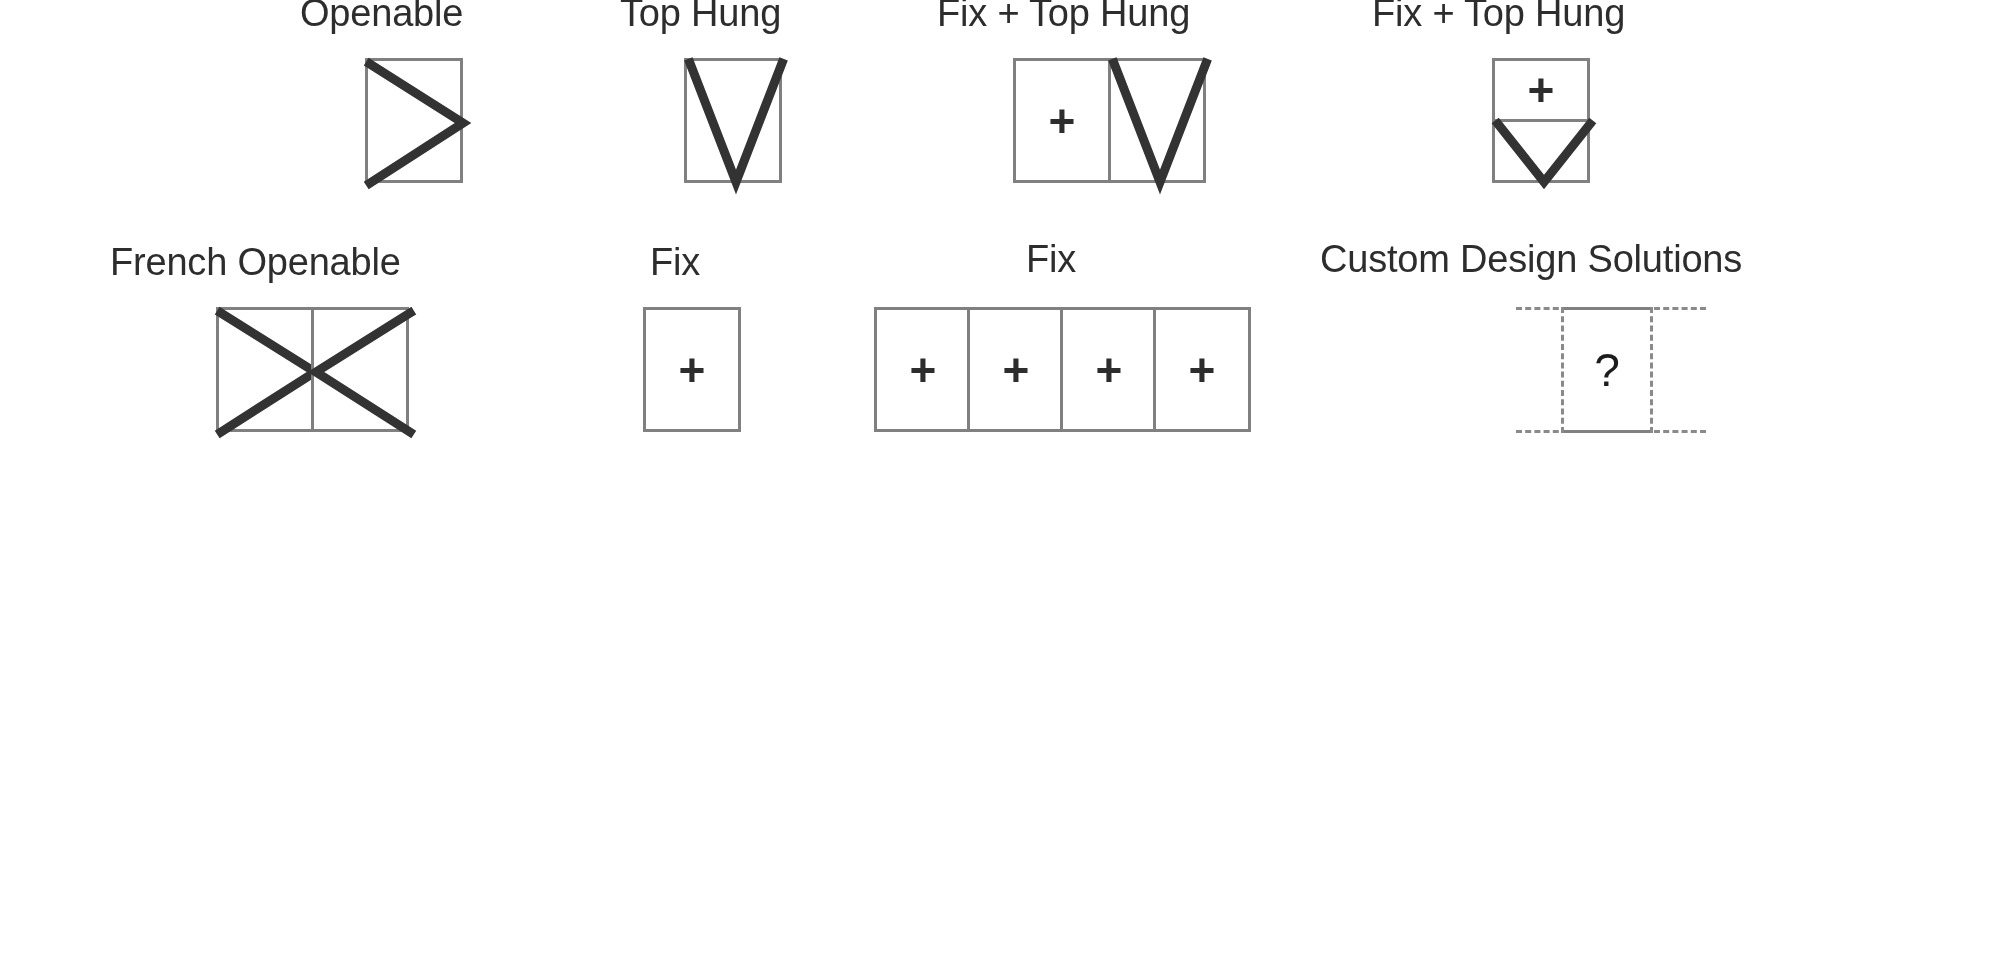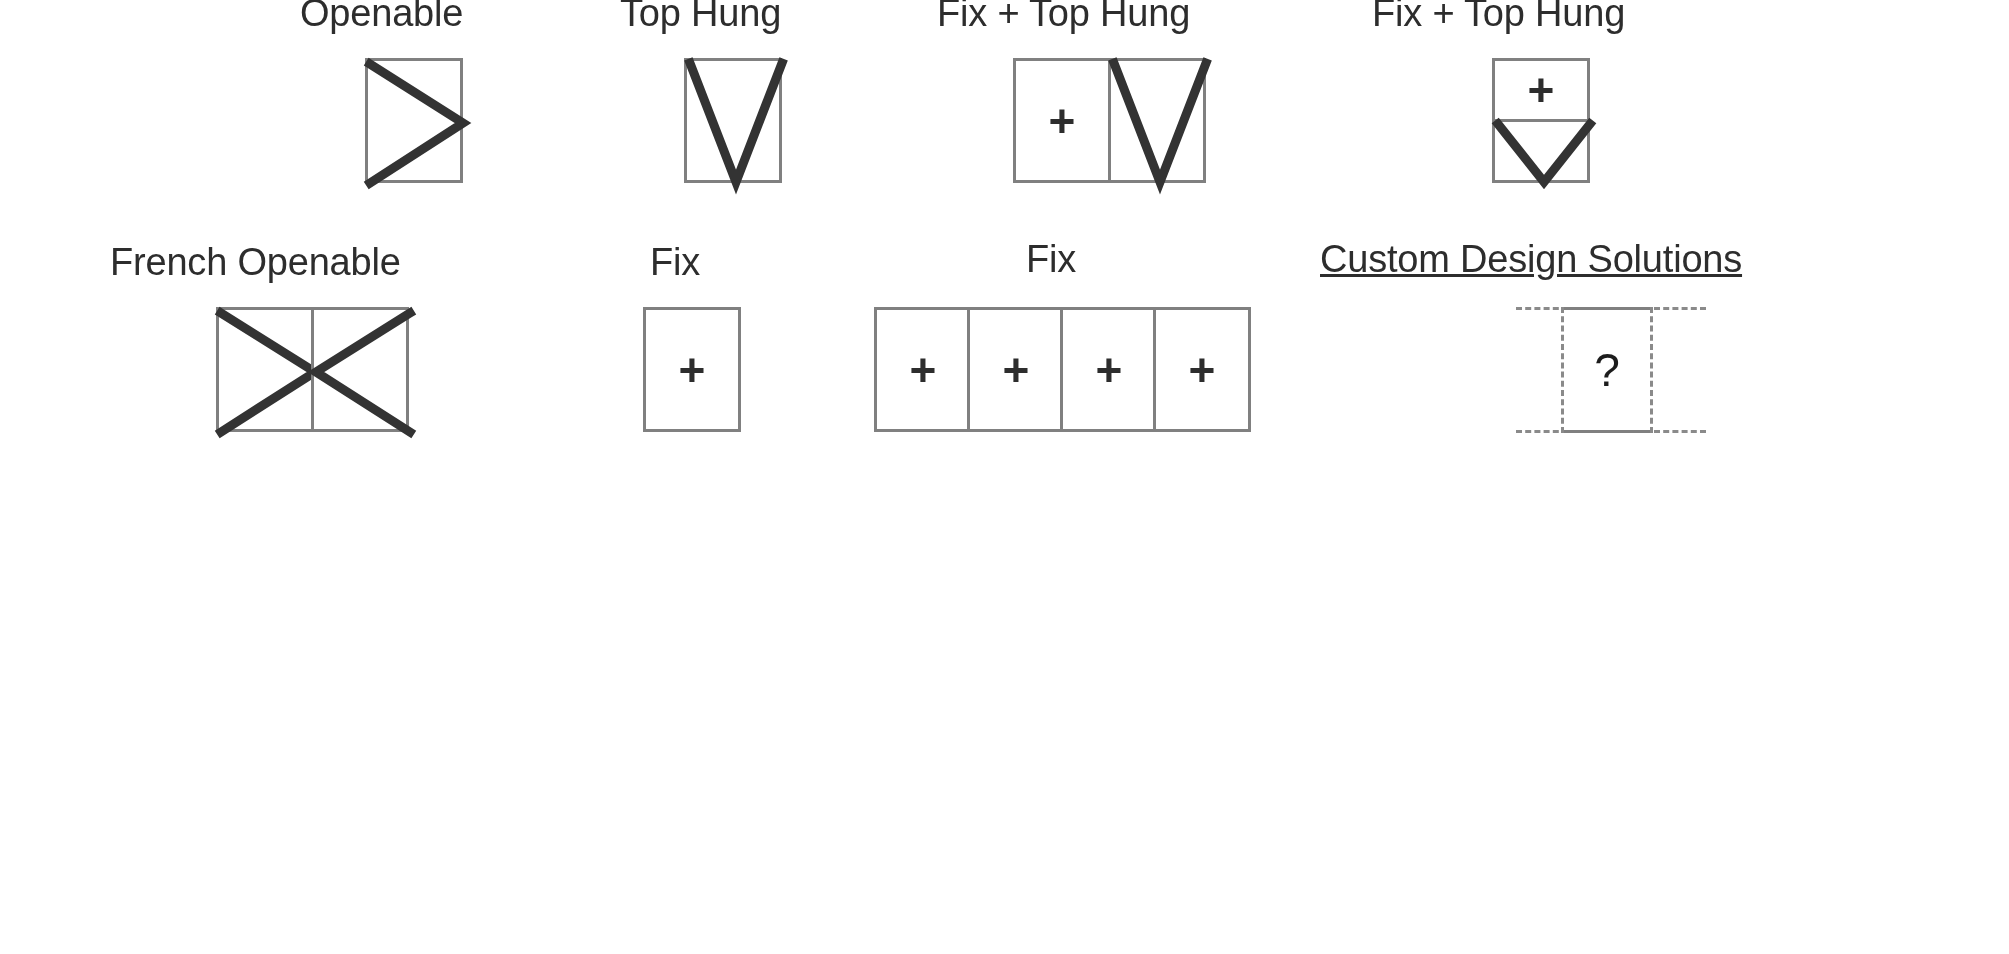--- a/index.html
+++ b/index.html
@@ -176,21 +176,21 @@
     <div class="pane" style="left:186px; top:0; width:98px; height:125px;">
       <div class="plus-glyph" style="left:0; top:0; width:92px; height:119px;">+</div>
     </div>
     <div class="pane" style="left:279px; top:0; width:98px; height:125px;">
       <div class="plus-glyph" style="left:0; top:0; width:92px; height:119px;">+</div>
     </div>
   </div>
 </div>
 
 <div class="legend-item">
-  <div class="item-label" style="left:1320px; top:240px;text-decoration:underline;">Custom Design Solutions</div>
+  <div class="item-label" style="left:1320px; top:240px;">Custom Design Solutions</div>
   <div class="diagram" style="left:1516px; top:307px; width:190px; height:126px;">
 
     <div class="dash-h" style="left:0; top:0; width:190px;"></div>
 
     <div class="dash-h" style="left:0; top:123px; width:190px;"></div>
 
     <div class="solid-h" style="left:45px; top:0; width:92px;"></div>
 
     <div class="solid-h" style="left:45px; top:123px; width:92px;"></div>
 

